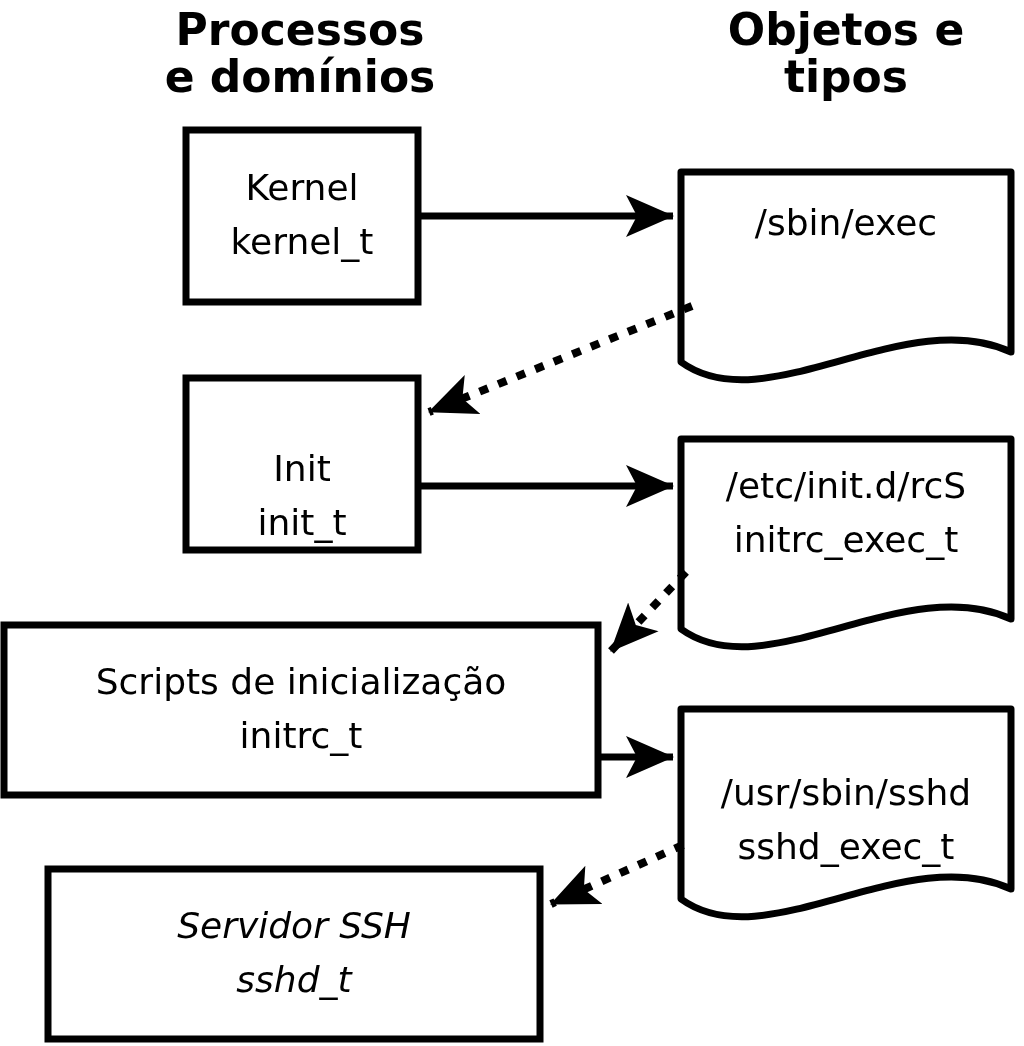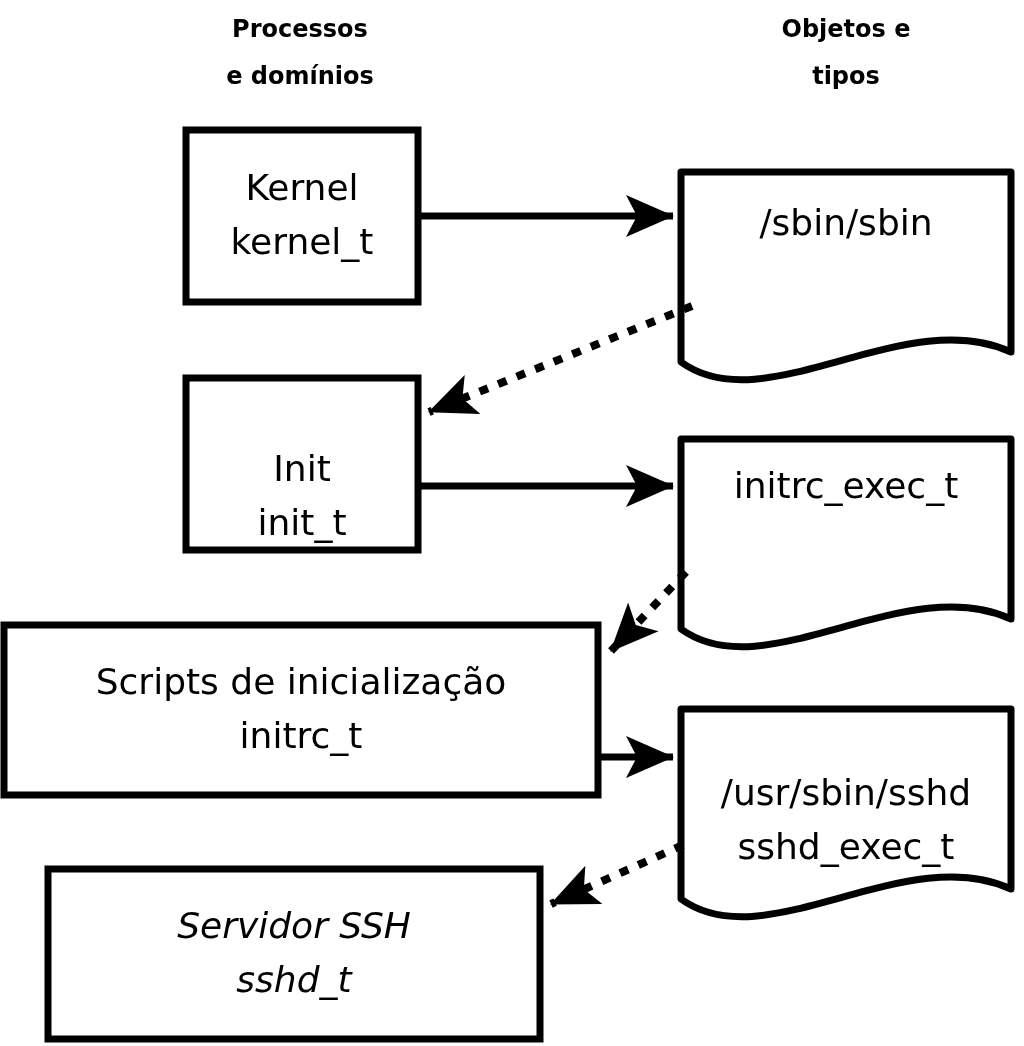--- a/index.html
+++ b/index.html
@@ -20,21 +20,21 @@
     position: absolute;
     left: 0;
     top: 0;
   }
   .overlay {
     position: absolute;
     text-align: center;
     white-space: nowrap;
   }
   .col-header {
-    font-size: 24px;
+    font-size: 44px;
     font-weight: bold;
     line-height: 47px;
   }
   .node-label {
     font-size: 36px;
     line-height: 54px;
   }
   .edge-label {
     font-size: 36px;
     line-height: 40px;
@@ -91,23 +91,24 @@
   <div class="overlay node-label" style="left:4px; top:655px; width:594px;">
     <div>Scripts de inicialização</div>
     <div>initrc_t</div>
   </div>
   <div class="overlay node-label" style="left:48px; top:899px; width:492px;font-style:italic;">
     <div>Servidor SSH</div>
     <div>sshd_t</div>
   </div>
 
   <div class="overlay node-label" style="left:681px; top:196px; width:330px;">
-    <div>/sbin/sbin</div>
+    <div>/sbin/exec</div>
   </div>
   <div class="overlay node-label" style="left:681px; top:459px; width:330px;">
+    <div>/etc/init.d/rcS</div>
     <div>initrc_exec_t</div>
   </div>
   <div class="overlay node-label" style="left:681px; top:766px; width:330px;">
     <div>/usr/sbin/sshd</div>
     <div>sshd_exec_t</div>
   </div>
 
 </div>
 
 </body></html>

